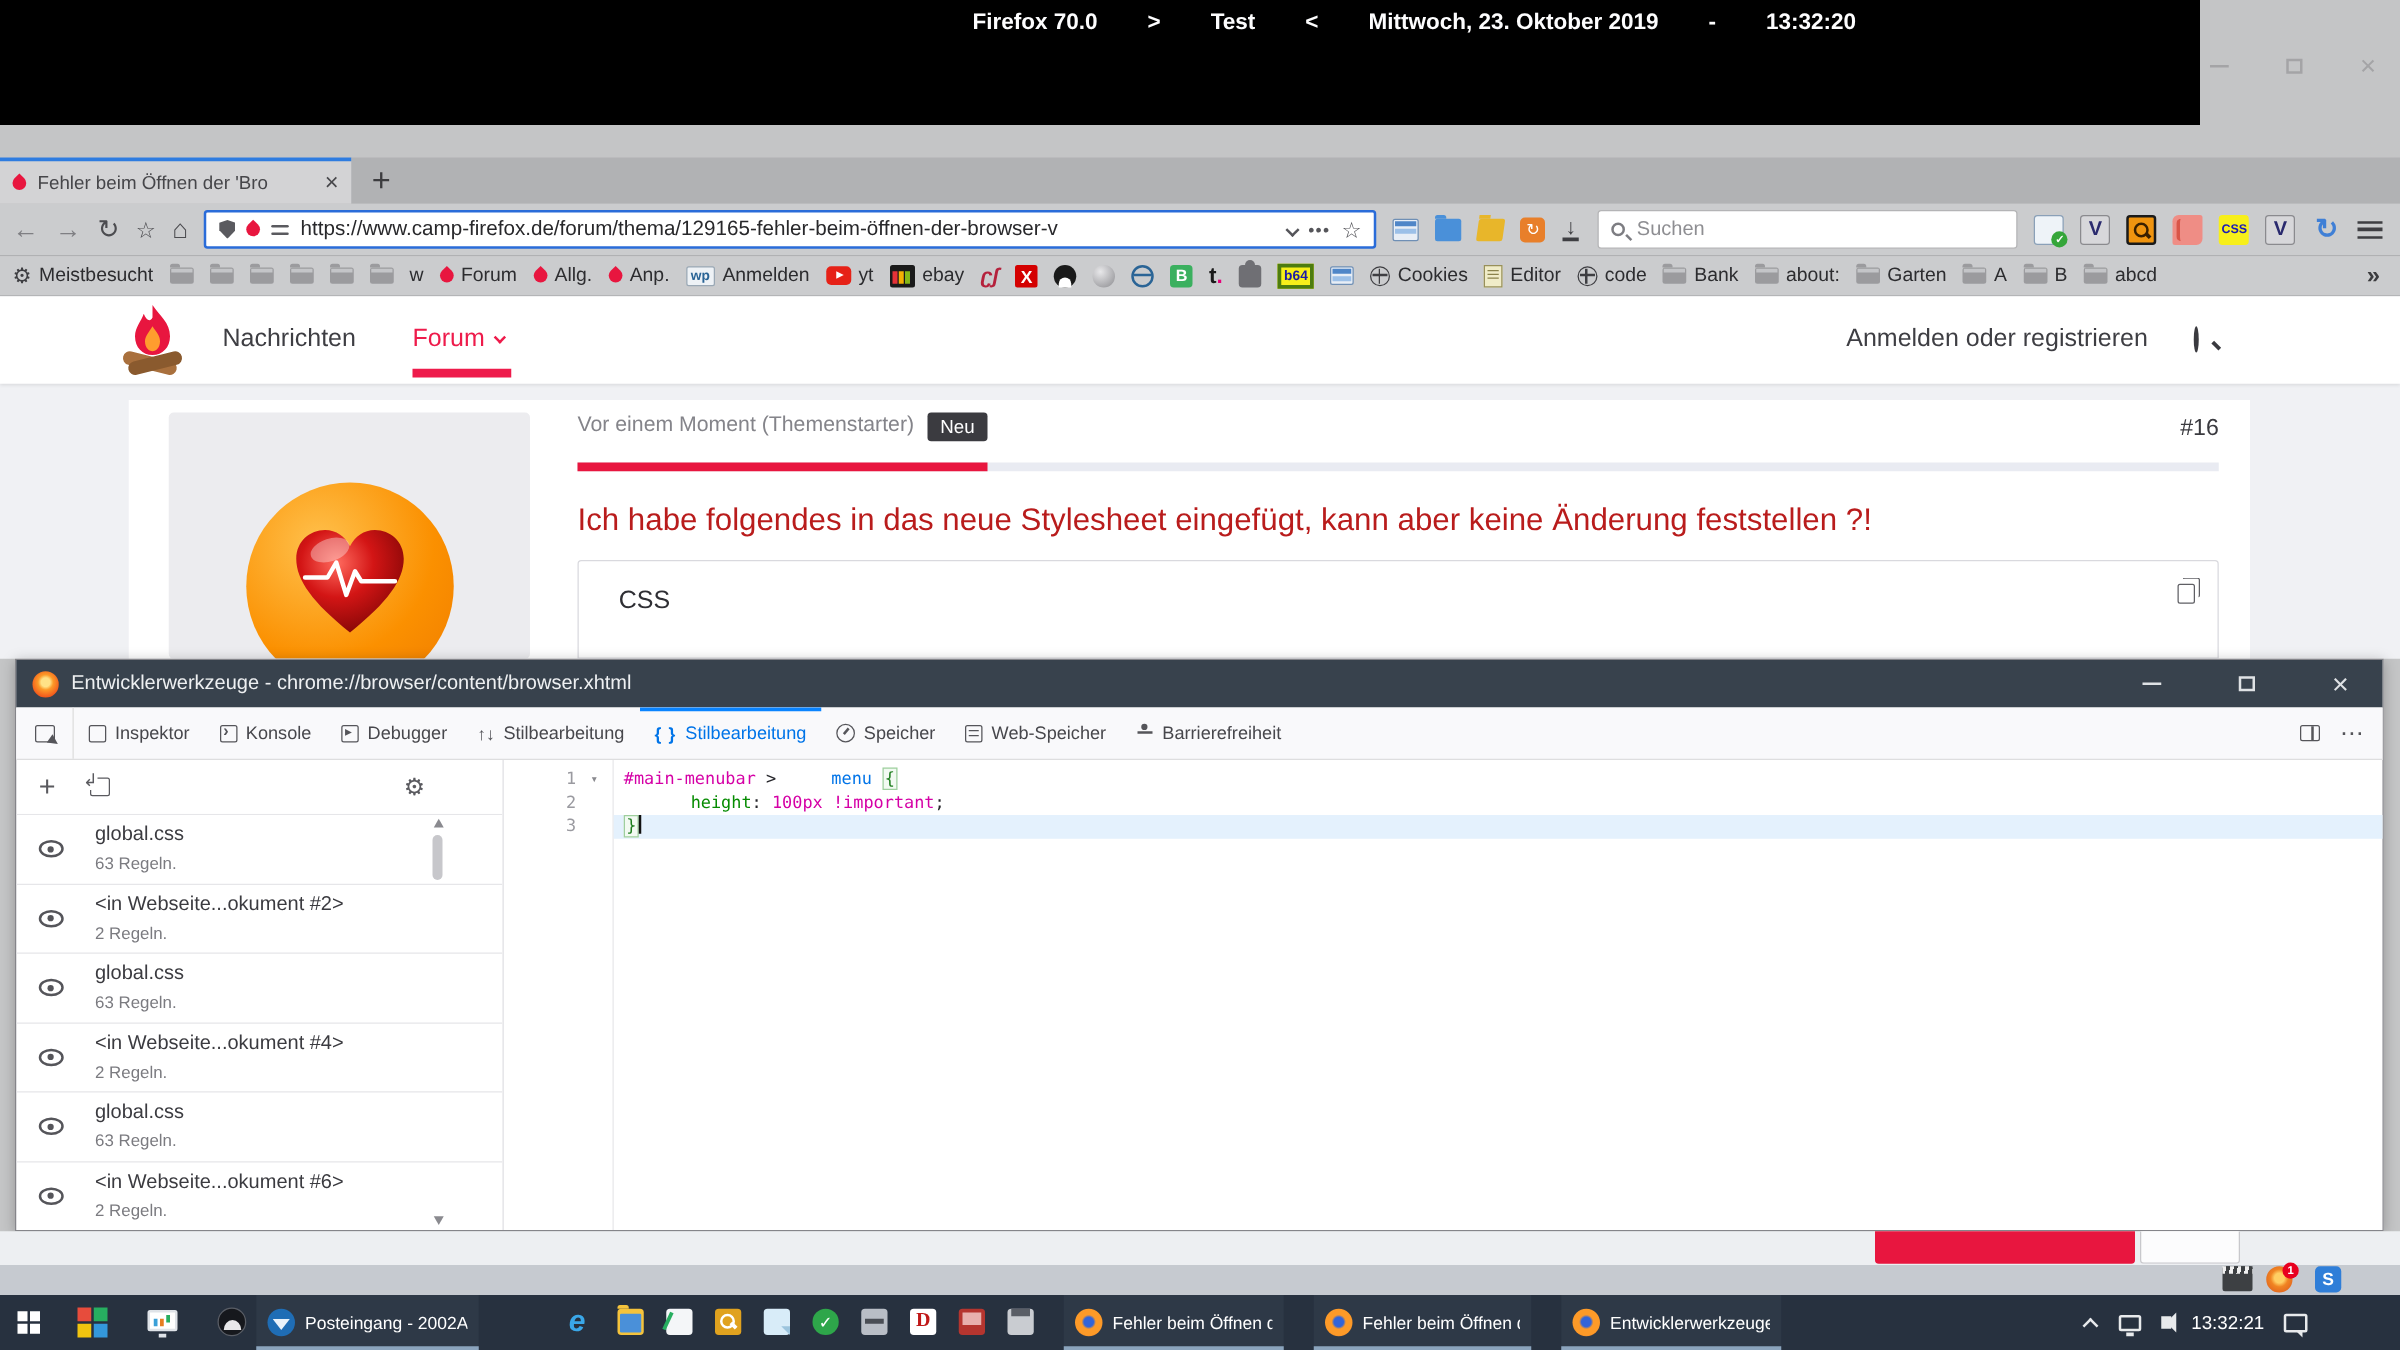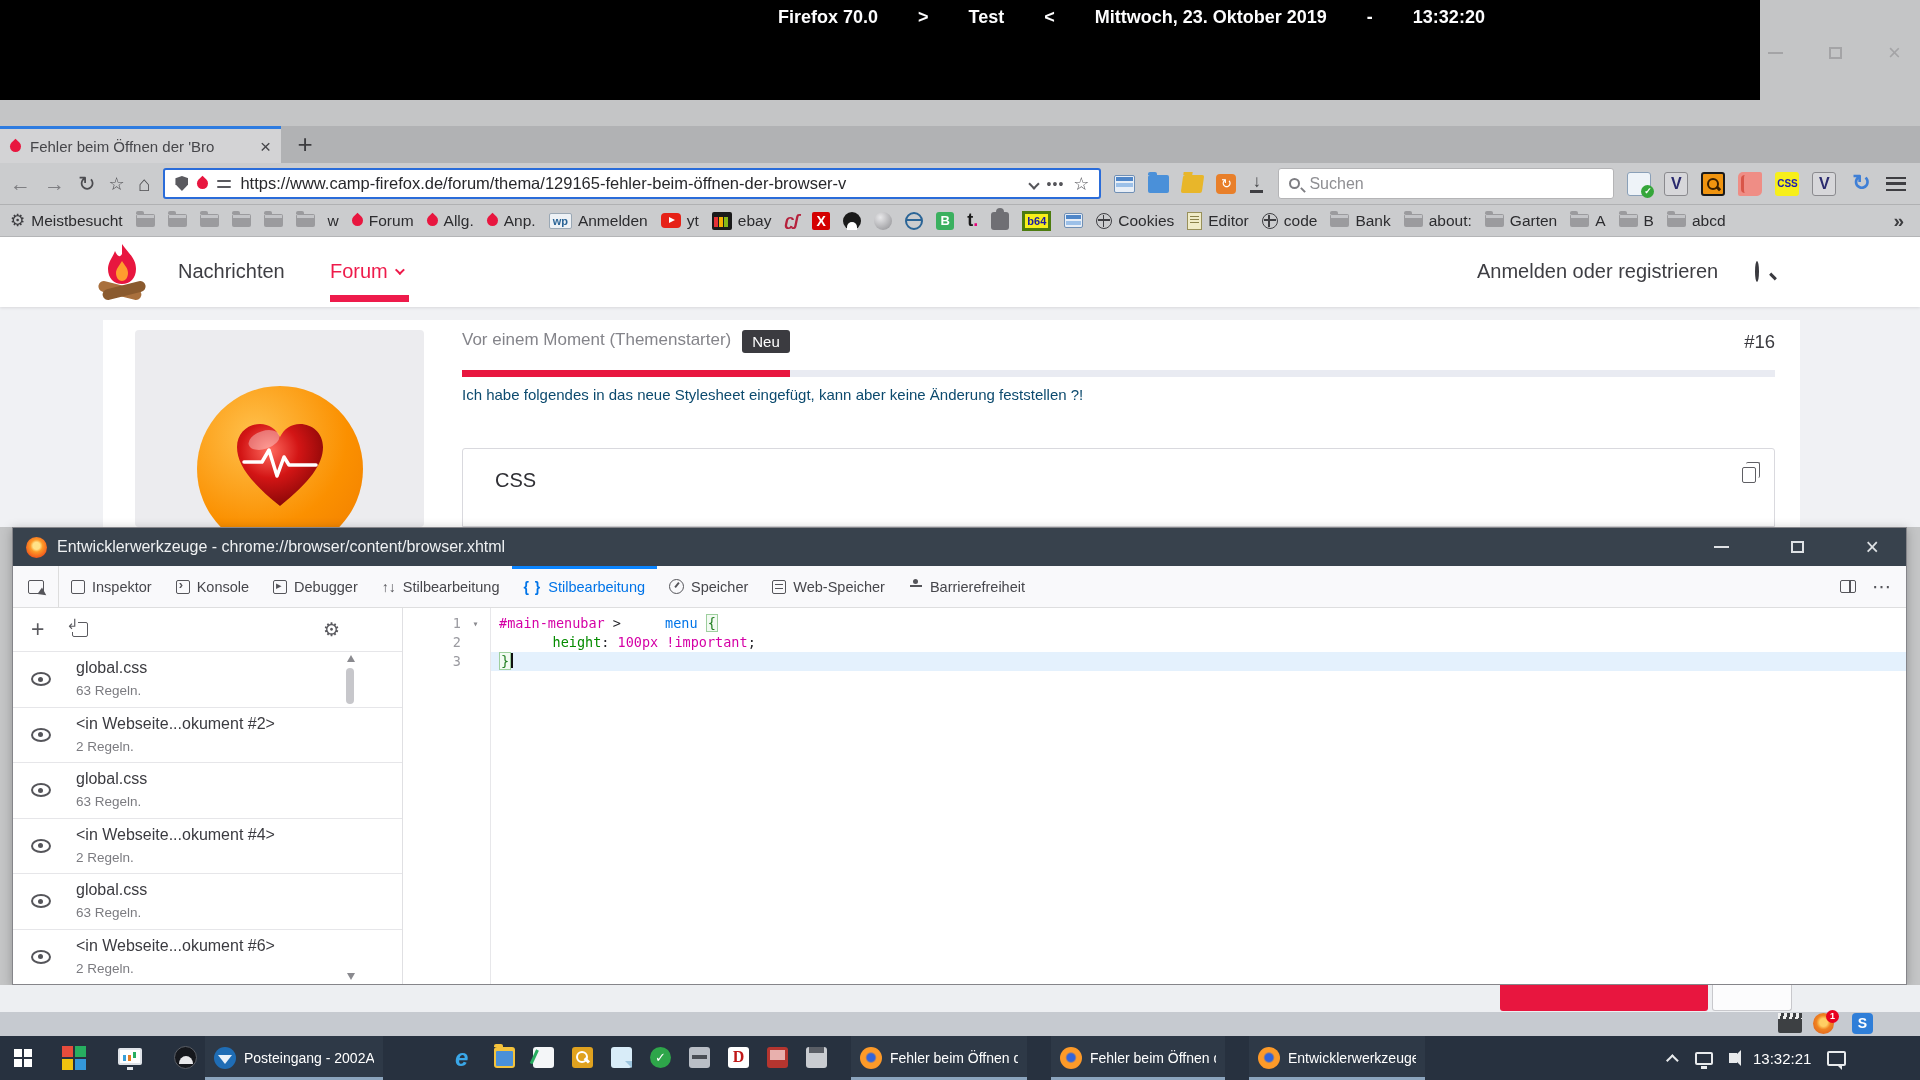--- a/index.html
+++ b/index.html
@@ -120,21 +120,21 @@
   .forum-underline { position:absolute; left:330px; top:58px; width:79px; height:7px; background:#ee1b4b; }
   .postcard { position:absolute; left:103px; top:83px; width:1697px; height:207px; background:#fff; }
   .avatarpanel { position:absolute; left:32px; top:10px; width:289px; height:197px; background:#ececef; border-radius:4px; overflow:hidden; }
   .avacircle { position:absolute; left:62px; top:56px; width:166px; height:166px; border-radius:50%; background:radial-gradient(circle at 35% 30%, #ffc14d, #fb9000 58%, #ef7c00); }
   .postmeta { position:absolute; left:359px; top:10px; display:flex; gap:11px; }
   .metatext { font-size:17px; color:#84848a; }
   .neubadge { background:#3b3b40; color:#fff; font-size:15px; padding:3px 10px; border-radius:3px; }
   .postnum { position:absolute; right:25px; top:11px; font-size:18.5px; color:#3a3a3f; }
   .postbar { position:absolute; left:359px; top:50px; width:1313px; height:7px; background:#e9ebf2; }
   .postbar-fill { width:328px; height:7px; background:#e8163f; }
-  .postbody { position:absolute; left:359px; top:66px; font-size:15px; color:#0c4a6e; }
+  .postbody { position:absolute; left:359px; top:82px; font-size:25px; color:#b91c1c; }
   .cssbox { position:absolute; left:359px; top:128px; width:1313px; height:79px; border:1px solid #d9d9de; border-radius:3px 3px 0 0; background:#fff; }
   .cssbox-title { position:absolute; left:32px; top:20px; font-size:20px; color:#2f2f34; }
   .copyico { position:absolute; right:18px; top:18px; width:14px; height:16px; border:1.6px solid #5f5f64; border-radius:2px; }
   .copyico::before { content:""; position:absolute; left:3px; top:-6px; width:13px; height:15px; border:1.6px solid #5f5f64; border-left:none; border-bottom:none; border-radius:2px; background:transparent; }
 
   
   .devtools { position:absolute; left:12px; top:527px; width:1895px; height:458px; background:#fff; border:1px solid #85858a; box-shadow:0 2px 10px rgba(0,0,0,0.25); }
   .dt-title { position:absolute; left:0; top:0; right:0; height:38px; background:#38424d; display:flex; align-items:center; padding:0 13px; gap:10px; }
   .ffico { width:21px; height:21px; border-radius:50%; background:radial-gradient(circle at 50% 42%, #ffe287 0 22%, #fd9a28 38%, #f35b1c 72%, #d94d17); flex:none; }
   .dt-title-text { color:#eef0f2; font-size:16px; }

